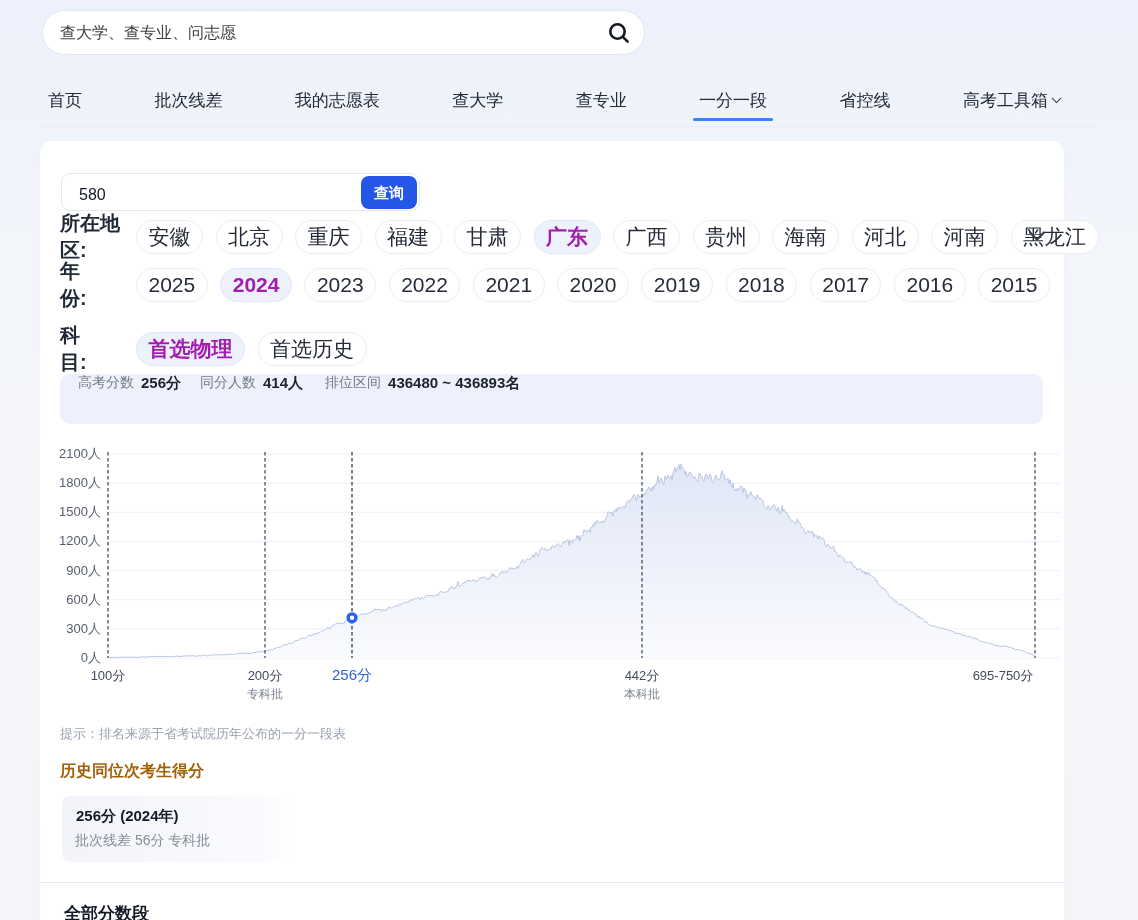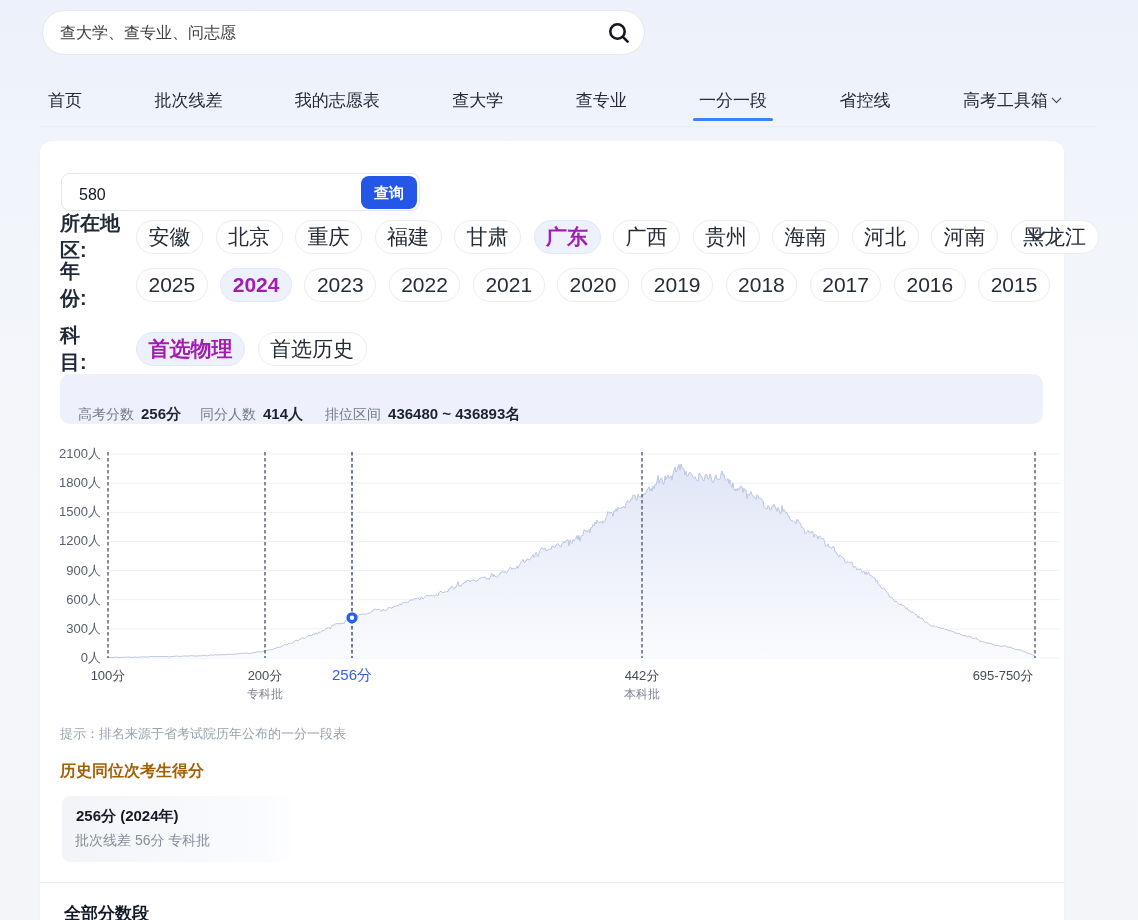--- a/index.html
+++ b/index.html
@@ -15,21 +15,21 @@
 .card{position:absolute;left:40px;top:141px;width:1024px;height:820px;background:#fff;border-radius:12px;box-shadow:0 1px 3px rgba(60,80,130,0.04);}
 .inp{position:absolute;left:21px;top:32px;width:359px;height:38px;border:1px solid #e3e7ee;border-radius:9px;background:#fff;}
 .inp .val{position:absolute;left:17px;top:12px;font-size:16px;color:#111827;}
 .btn{position:absolute;right:2px;top:2px;width:56px;height:33px;background:#2457e8;border-radius:8px;color:#fff;font-size:15px;font-weight:700;text-align:center;line-height:33px;}
 .frow{position:absolute;left:20px;display:flex;align-items:center;}
 .flab{width:76px;font-size:20px;font-weight:600;color:#1f2937;flex:none;display:flex;}
 .chips{display:flex;gap:12.5px;margin-left:0;}
 .chip{height:34px;line-height:32px;padding:0 11.5px;border:1px solid #ecedf1;border-radius:17px;background:#fff;font-size:21px;color:#252b37;white-space:nowrap;}
 .chip.sel{background:#edf1fb;border-color:#e2e8f8;color:#a21caf;font-weight:600;}
 .rowchev{position:absolute;left:986px;top:84px;width:22px;height:22px;}
-.stats{position:absolute;left:20px;top:233px;width:983px;height:50px;background:#eef1fb;border-radius:10px;display:flex;align-items:flex-end;font-size:14px;color:#737b8a;}
+.stats{position:absolute;left:20px;top:233px;width:983px;height:50px;background:#eef1fb;border-radius:10px;display:flex;align-items:flex-start;font-size:14px;color:#737b8a;}
 .stats b{color:#1b2230;font-size:15px;margin-left:7px;}
 .tip{position:absolute;left:20px;top:584px;font-size:13px;color:#9aa1ae;}
 .h3{position:absolute;left:20px;top:620px;font-size:16px;font-weight:700;color:#a16207;}
 .subcard{position:absolute;left:22px;top:655px;width:235px;height:66px;border-radius:8px;background:linear-gradient(90deg,#f2f4f9 0%,#fafbfe 85%,#fff 100%);}
 .subcard .l1{position:absolute;left:14px;top:11px;font-size:15px;font-weight:700;color:#141a26;}
 .subcard .l2{position:absolute;left:13px;top:36px;font-size:14px;color:#878d99;}
 .divider{position:absolute;left:0;top:741px;width:1024px;height:1px;background:#e9ebf0;}
 .h3b{position:absolute;left:24px;top:761px;font-size:17px;font-weight:700;color:#141a26;}
 .yl{font-size:13px;fill:#565e6d;font-family:"Liberation Sans",sans-serif;}
 .xl{font-size:13px;fill:#454c59;font-family:"Liberation Sans",sans-serif;}

